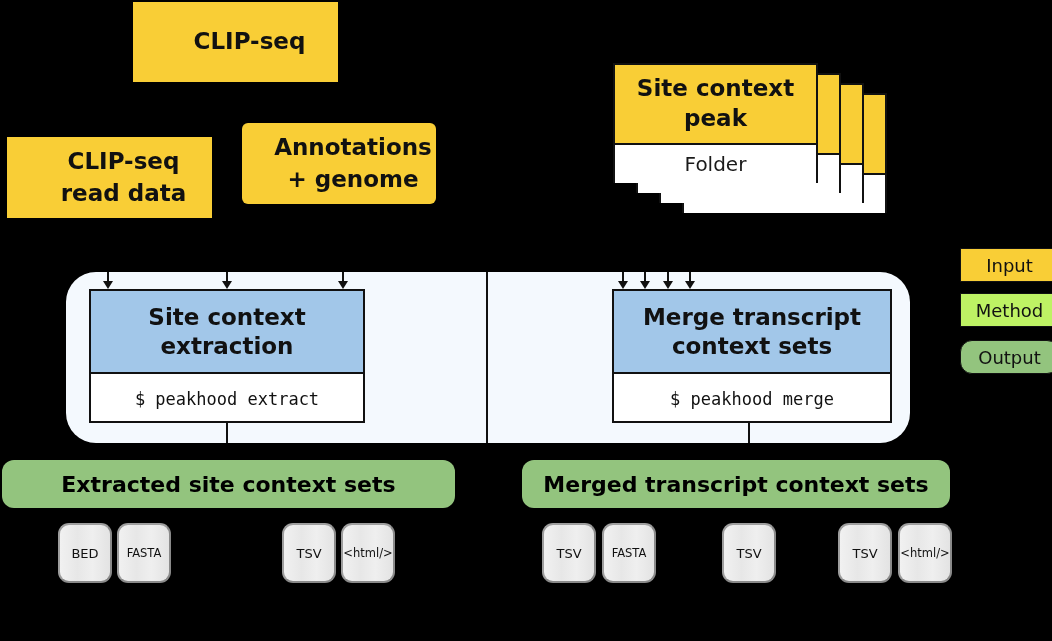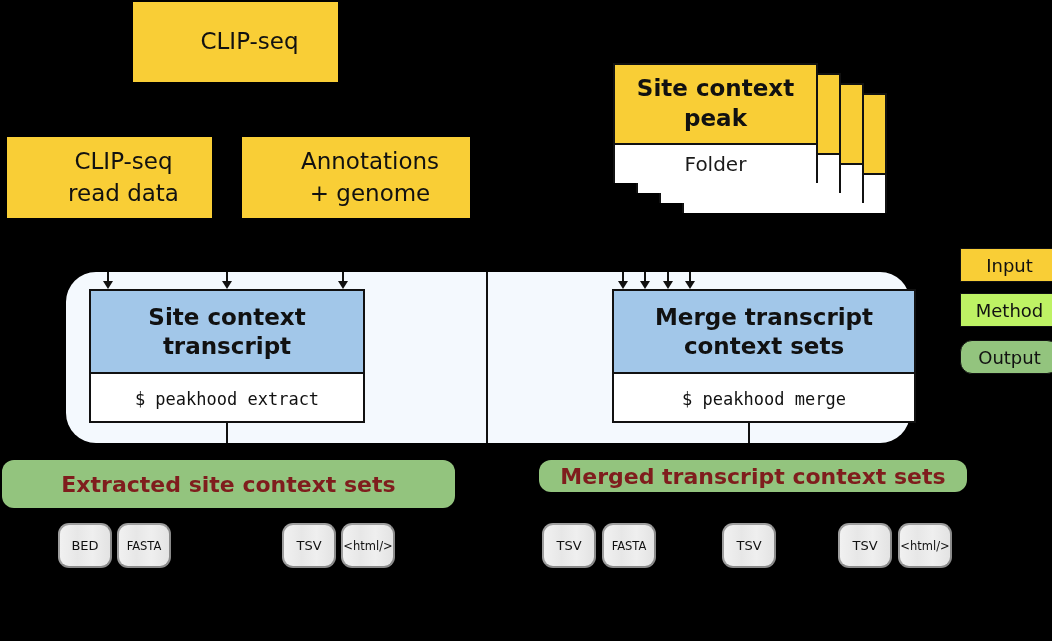--- a/index.html
+++ b/index.html
@@ -7,64 +7,64 @@
     position:relative;width:1052px;height:641px;background:#000;overflow:hidden;
     font-family:"DejaVu Sans","Liberation Sans",sans-serif;color:#0d0d0d;
   }
   .box{position:absolute;box-sizing:border-box;display:flex;flex-direction:column;
        align-items:center;justify-content:center;text-align:center;}
   .yellow{background:#F9CE36;}
   .blue{background:#bef264;}
   .green{background:#93C47E;border-radius:12px;}
 
   
-  .input-box{font-weight:400;font-size:23px;line-height:1.35;color:#111;padding-left:28px;}
+  .input-box{font-weight:700;font-size:23px;line-height:1.35;color:#111;padding-left:28px;}
   #peak-regions{left:133px;top:2px;width:205px;height:80px;}
   #read-data{left:7px;top:137px;width:205px;height:81px;}
-  #annotations{left:242px;top:137px;width:228px;height:81px;}
+  #annotations{left:242px;top:123px;width:194px;height:81px;border-radius:6px;}
 
   
   .stack-layer{position:absolute;width:205px;height:120px;box-sizing:border-box;
       border:2px solid #111;background:#fff;}
   .stack-layer .stack-top{height:78px;background:#F9CE36;border-bottom:2px solid #111;
       display:flex;align-items:center;justify-content:center;flex-direction:column;}
   .stack-layer .stack-bottom{height:38px;background:#fff;display:flex;align-items:center;justify-content:center;}
   .stack-title{font-weight:700;font-size:23px;line-height:1.3;color:#111;text-align:center;}
   .folder-label{font-size:20px;color:#1a1a1a;}
 
   
   #pipeline-container{position:absolute;left:66px;top:272px;width:844px;height:171px;
       background:#F4F9FE;border-radius:30px;}
   #pipeline-divider{position:absolute;left:486px;top:272px;width:2px;height:171px;background:#111;}
 
   
   .method-box{position:absolute;width:276px;height:134px;box-sizing:border-box;
       border:2px solid #111;background:#fff;}
   #method-extract{left:89px;top:289px;}
-  #method-merge{left:612px;top:289px;width:304px;}
+  #method-merge{left:612px;top:289px;width:280px;}
   .method-title{height:81px;background:#A2C7E9;border-bottom:2px solid #111;
       display:flex;flex-direction:column;align-items:center;justify-content:center;
       font-weight:700;font-size:23px;line-height:1.25;color:#111;}
   .method-cmd{height:49px;display:flex;align-items:center;justify-content:center;
       font-family:"DejaVu Sans Mono","Liberation Mono",monospace;font-size:17px;color:#111;}
 
   
   .arrow{position:absolute;width:2px;background:#111;}
   .arrow::after{content:"";position:absolute;left:-4px;bottom:-7px;
       border-left:5px solid transparent;border-right:5px solid transparent;border-top:8px solid #111;}
   .arrow.in{top:272px;height:10px;}
   .connector{position:absolute;width:2px;background:#111;top:423px;height:20px;}
 
   
-  .output-banner{font-weight:700;font-size:22px;color:#7f1d1d;}
+  .output-banner{font-weight:700;font-size:22px;color:#000000;}
   #output-extracted{left:2px;top:460px;width:453px;height:48px;}
-  #output-merged{left:539px;top:460px;width:428px;height:32px;}
+  #output-merged{left:522px;top:460px;width:428px;height:48px;}
 
   
-  .file-key{position:absolute;top:523px;width:54px;height:45px;box-sizing:border-box;
+  .file-key{position:absolute;top:523px;width:54px;height:60px;box-sizing:border-box;
       border:2px solid #9e9e9e;border-right-color:#8a8a8a;border-bottom-color:#8a8a8a;
       border-radius:11px;background:linear-gradient(90deg,#f1f1f1 0%,#e7e7e7 35%,#efefef 65%,#e3e3e3 100%);
       display:flex;align-items:center;justify-content:center;font-size:13px;color:#111;}
   .file-key.small{font-size:11.5px;}
 
   
   .legend-box{position:absolute;left:948px;width:99px;height:34px;box-sizing:border-box;
       border:1px solid #111;display:flex;align-items:center;justify-content:center;
       font-size:18px;color:#111;margin-left:12px;}
   #legend-input{top:248px;}
@@ -120,21 +120,21 @@
   <div class="arrow in" style="left:342px;"></div>
 
   <div class="arrow in" style="left:622px;"></div>
   <div class="arrow in" style="left:644px;"></div>
   <div class="arrow in" style="left:667px;"></div>
   <div class="arrow in" style="left:689px;"></div>
 
   <div class="method-box" id="method-extract">
     <div class="method-title">
       <span>Site context</span>
-      <span>transcript</span>
+      <span>extraction</span>
     </div>
     <div class="method-cmd">$ peakhood extract</div>
   </div>
   <div class="method-box" id="method-merge">
     <div class="method-title">
       <span>Merge transcript</span>
       <span>context sets</span>
     </div>
     <div class="method-cmd">$ peakhood merge</div>
   </div>

